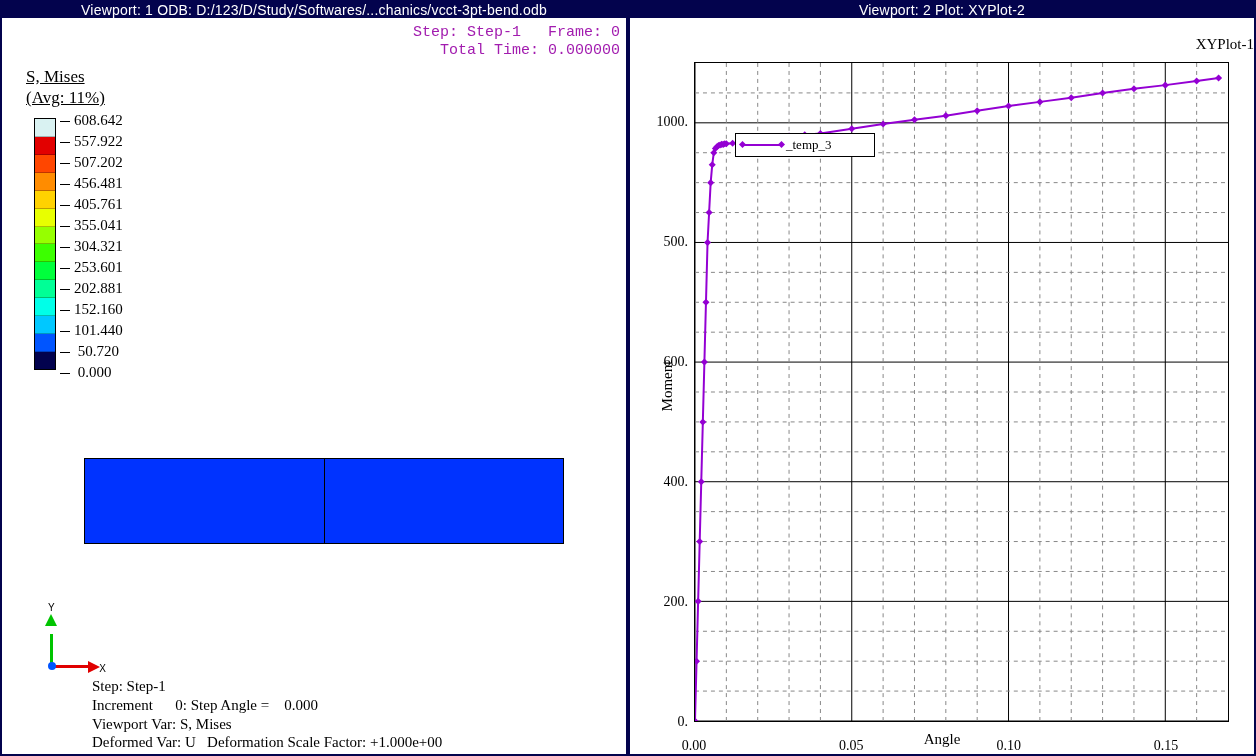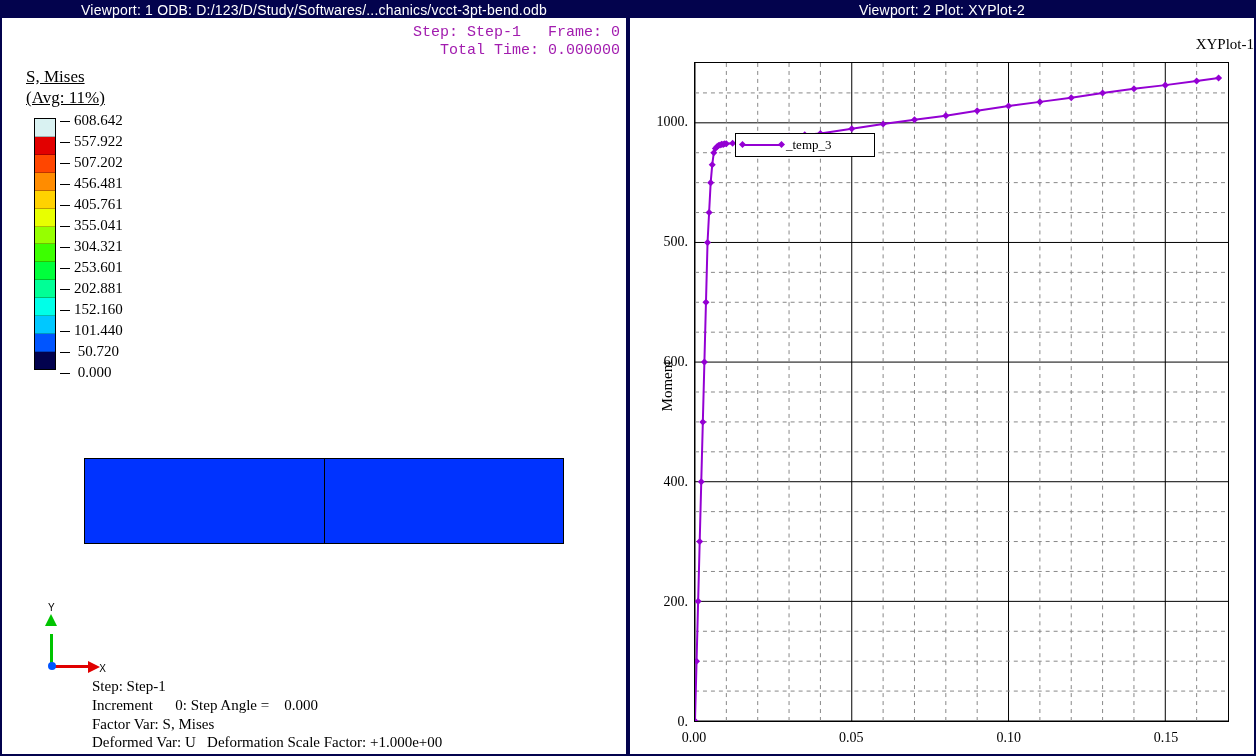--- a/index.html
+++ b/index.html
@@ -188,21 +188,21 @@
     font-family: Georgia, serif;
     font-size: 15px;
   }
   .y-ticks, .x-ticks {
     position: absolute;
     font-family: Georgia, serif;
     font-size: 14px;
   }
   .y-ticks { left: 30px; top: 44px; height: 660px; width: 30px; }
   .y-ticks div { position: absolute; right: 2px; transform: translateY(-50%); }
-  .x-ticks { left: 64px; bottom: 8px; width: 535px; height: 16px; }
+  .x-ticks { left: 64px; bottom: 0; width: 535px; height: 16px; }
   .x-ticks div { position: absolute; transform: translateX(-50%); }
   .legend-box {
     position: absolute;
     top: 70px; left: 40px;
     width: 140px; height: 24px;
     background: #fff;
     border: 1px solid #000;
     font-family: Georgia, serif;
     font-size: 13px;
     display: flex;
@@ -273,32 +273,33 @@
       <div class="y-head"></div>
       <div class="y-arrow"></div>
       <div class="x-arrow"></div>
       <div class="x-head"></div>
       <div class="z-dot"></div>
       <div class="lbl-x">X</div>
     </div>
 
     <div class="bottom-info"><span>Step: Step-1</span>
 <span>Increment      0: Step Angle =    0.000</span>
-<span>Factor Var: S, Mises</span>
+<span>Viewport Var: S, Mises</span>
 <span>Deformed Var: U   Deformation Scale Factor: +1.000e+00</span></div>
 
   </div>
 </div>
 
 <div class="viewport vp-right">
   <div class="vp-header">Viewport: 2     Plot: XYPlot-2</div>
   <div class="vp-body">
 
     <div class="chart-title">XYPlot-1</div>
     <div class="ylabel">Moment</div>
+    <div class="xlabel">Angle</div>
 
     <div class="y-ticks" id="y-ticks">
         <div style="top: 660px;">0.</div>
         <div style="top: 540px;">200.</div>
         <div style="top: 420px;">400.</div>
         <div style="top: 300px;">600.</div>
         <div style="top: 180px;">500.</div>
         <div style="top: 60px;">1000.</div>
       </div>
     <div class="x-ticks" id="x-ticks">

